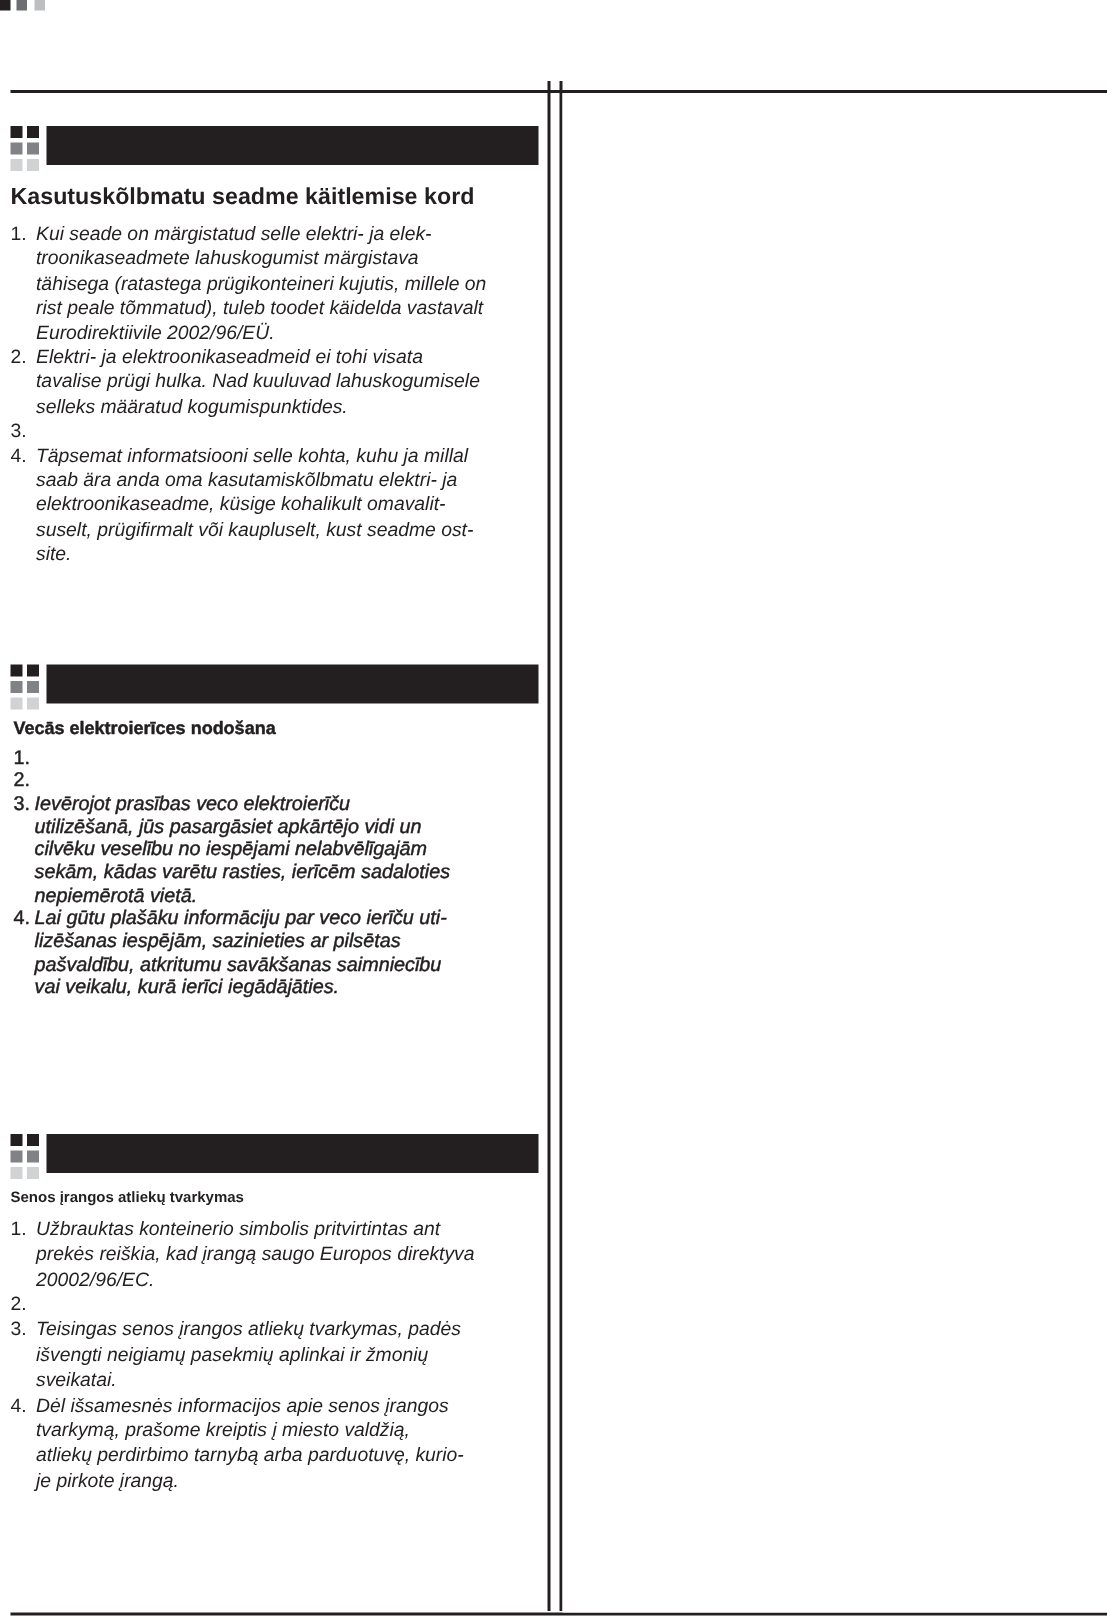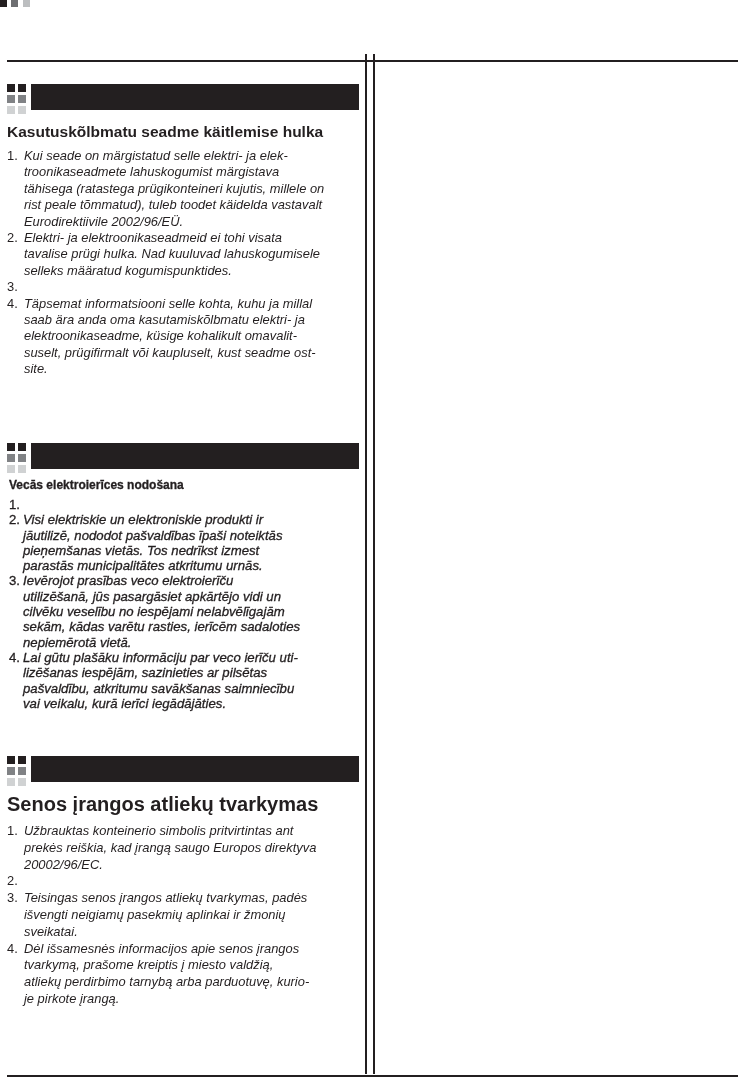--- a/index.html
+++ b/index.html
@@ -42,21 +42,21 @@
   }
   .grid-icon i { display: block; }
   .grid-icon .r1 { background: #231f20; }
   .grid-icon .r2 { background: #808285; }
   .grid-icon .r3 { background: #d0d2d3; }
   .header-bar { flex: 1; height: 26px; background: #231f20; }
 
   .sec-title { margin: 0; font-weight: bold; color: #231f20; }
   .sec-1 .sec-title { font-size: 15.5px; margin-top: 9px;  margin-bottom: 7px; }
   .sec-2 .sec-title { font-size: 12px;   margin-top: 5px;  margin-bottom: 5px; padding-left: 2px; -webkit-text-stroke: 0.3px #231f20; }
-  .sec-3 .sec-title { font-size: 20px;   margin-top: 7px;  margin-bottom: 7px; }
+  .sec-3 .sec-title { font-size: 10px;   margin-top: 7px;  margin-bottom: 7px; }
 
   .items { }
   .item { display: flex; align-items: flex-start; }
   .num { flex: none; }
   .item-text { white-space: pre; display: block; font-style: italic; }
 
   .sec-1 .item { font-size: 12.9px; line-height: 16.4px; }
   .sec-1 .num  { width: 17px; }
   .sec-2 .items { padding-left: 2px; }
   .sec-2 .item { font-size: 13.2px; line-height: 15.3px; -webkit-text-stroke: 0.3px #231f20; }
@@ -87,21 +87,21 @@
         <span class="grid-icon">
           <i class="r1"></i>
             <i class="r1"></i>
             <i class="r2"></i>
             <i class="r2"></i>
             <i class="r3"></i>
             <i class="r3"></i>
         </span>
         <span class="header-bar"></span>
       </div>
-      <h2 class="sec-title">Kasutuskõlbmatu seadme käitlemise hulka</h2>
+      <h2 class="sec-title">Kasutuskõlbmatu seadme käitlemise kord</h2>
       <div class="items">
         <div class="item">
           <span class="num">1.</span>
           <span class="item-text">Kui seade on märgistatud selle elektri- ja elek-
 troonikaseadmete lahuskogumist märgistava
 tähisega (ratastega prügikonteineri kujutis, millele on
 rist peale tõmmatud), tuleb toodet käidelda vastavalt
 Eurodirektiivile 2002/96/EÜ.</span>
         </div>
         <div class="item">
@@ -136,24 +136,20 @@
         </span>
         <span class="header-bar"></span>
       </div>
       <h2 class="sec-title">Vecās elektroierīces nodošana</h2>
       <div class="items">
         <div class="item">
           <span class="num">1.</span>
         </div>
         <div class="item">
           <span class="num">2.</span>
-          <span class="item-text">Visi elektriskie un elektroniskie produkti ir
-jāutilizē, nododot pašvaldības īpaši noteiktās
-pieņemšanas vietās. Tos nedrīkst izmest
-parastās municipalitātes atkritumu urnās.</span>
         </div>
         <div class="item">
           <span class="num">3.</span>
           <span class="item-text">Ievērojot prasības veco elektroierīču
 utilizēšanā, jūs pasargāsiet apkārtējo vidi un
 cilvēku veselību no iespējami nelabvēlīgajām
 sekām, kādas varētu rasties, ierīcēm sadaloties
 nepiemērotā vietā.</span>
         </div>
         <div class="item">

